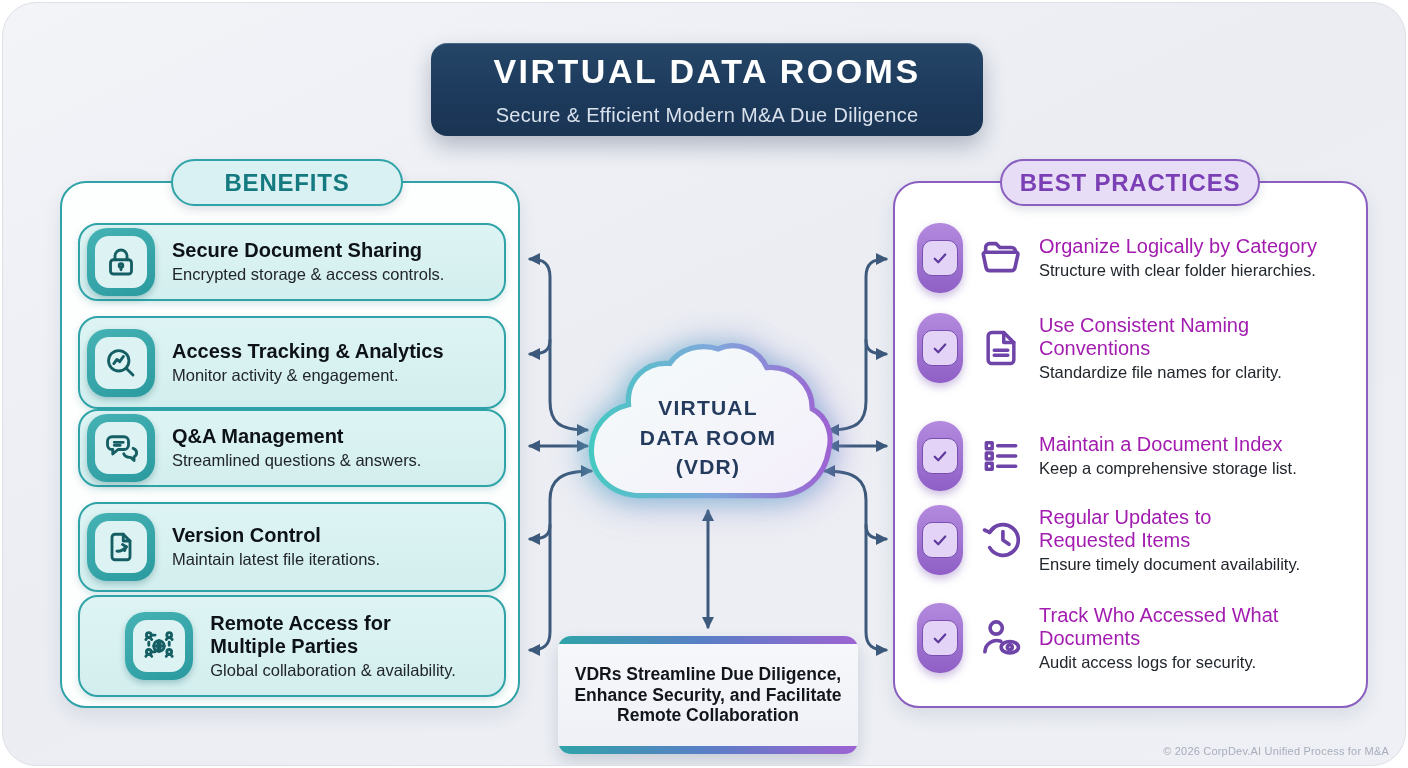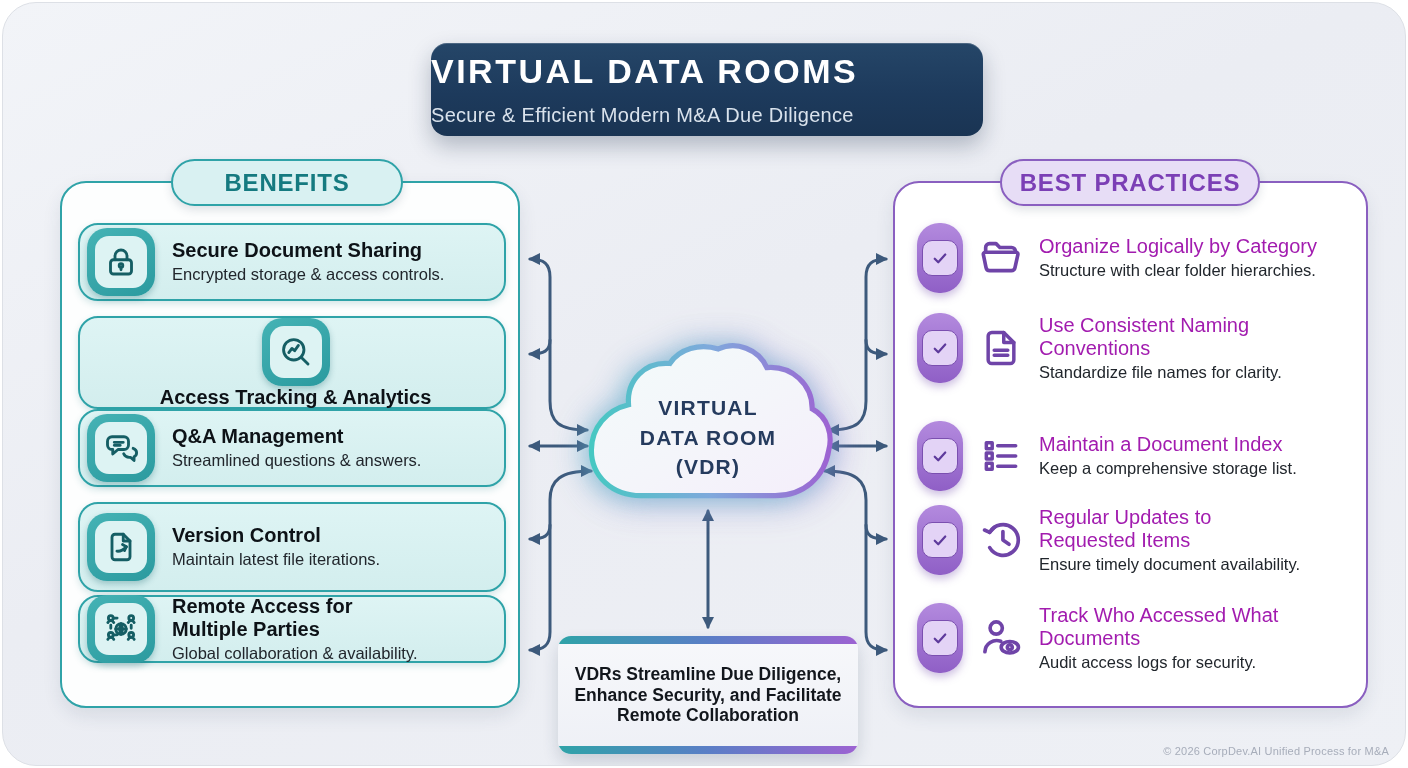--- a/index.html
+++ b/index.html
@@ -5,21 +5,21 @@
   * { margin:0; padding:0; box-sizing:border-box; }
   html,body { background:#ffffff; }
   body { font-family:"Liberation Sans", sans-serif; width:1408px; height:768px; position:relative; overflow:hidden; }
   .page { position:absolute; inset:0; width:1408px; height:768px; background:#ffffff; }
   .canvas { position:absolute; inset:2px; border-radius:34px; border:1px solid #dde0e6;
             background:linear-gradient(155deg,#f2f4f8 0%, #ebedf3 45%, #eef0f5 100%); overflow:hidden; }
 
   
   .banner { position:absolute; left:428px; top:40px; width:552px; height:93px;
             background:linear-gradient(180deg,#254668 0%, #1d3a5c 55%, #1a3453 100%);
-            border-radius:16px; display:flex; flex-direction:column; justify-content:center;
+            border-radius:16px; display:flex; flex-direction:column; align-items:center; justify-content:center;
             box-shadow:0 10px 22px rgba(20,40,70,.28), inset 0 1px 0 rgba(255,255,255,.18); }
   .banner-title { color:#ffffff; font-size:34px; font-weight:bold; letter-spacing:2.5px; }
   .banner-sub { color:#d9e2ec; font-size:20px; margin-top:13px; letter-spacing:.3px; }
 
   
   .panel { position:absolute; top:178px; height:527px; background:#fdfefe; border-radius:26px;
            box-shadow:0 8px 18px rgba(40,60,90,.10); }
   .panel.left  { left:57px;  width:460px; border:2.5px solid #2fa3a8; }
   .panel.right { left:890px; width:475px; border:2.5px solid #8a5fc0; background:#ffffff; }
 
@@ -128,21 +128,21 @@
                 <path d="M12 15.5v1.7"></path>
               </svg>
         </div>
           </div>
         <div class="b-text">
             <div class="b-title">Secure Document Sharing</div>
         <div class="b-desc">Encrypted storage &amp; access controls.</div>
           </div>
       </div>
 
-      <div class="b-item" style="top:133px; height:93px;flex-direction:column;">
+      <div class="b-item" style="top:133px; height:93px;">
         <div class="b-icon">
             <div class="b-icon-inner">
           <svg class="ic" width="36" height="36" viewBox="0 0 24 24">
                 <circle cx="10.5" cy="10.5" r="6.8"></circle>
                 <path d="M15.6 15.6 20 20"></path>
                 <path d="M7.2 12.4l2.1-2.8 1.8 1.6 2.5-3.6"></path>
               </svg>
         </div>
           </div>
         <div class="b-text">
@@ -177,21 +177,21 @@
                 <path d="M13 10.4l2.6 1.4-1.3 2.6"></path>
               </svg>
         </div>
           </div>
         <div class="b-text">
             <div class="b-title">Version Control</div>
         <div class="b-desc">Maintain latest file iterations.</div>
           </div>
       </div>
 
-      <div class="b-item" style="top:412px; height:68px;">
+      <div class="b-item" style="top:412px; height:102px;justify-content:center;">
         <div class="b-icon">
             <div class="b-icon-inner">
           <svg class="ic" width="36" height="36" viewBox="0 0 24 24" stroke-width="1.6">
                 <circle cx="12" cy="12" r="3.5"></circle>
                 <path d="M8.5 12h7M12 8.5c-1.2 2.3-1.2 4.7 0 7M12 8.5c1.2 2.3 1.2 4.7 0 7"></path>
                 <circle cx="5.2" cy="4.7" r="1.6"></circle>
                 <path d="M3.2 7.7a2.2 2.2 0 0 1 4 0"></path>
                 <circle cx="18.8" cy="4.7" r="1.6"></circle>
                 <path d="M16.8 7.7a2.2 2.2 0 0 1 4 0"></path>
                 <circle cx="5.2" cy="15.9" r="1.6"></circle>

